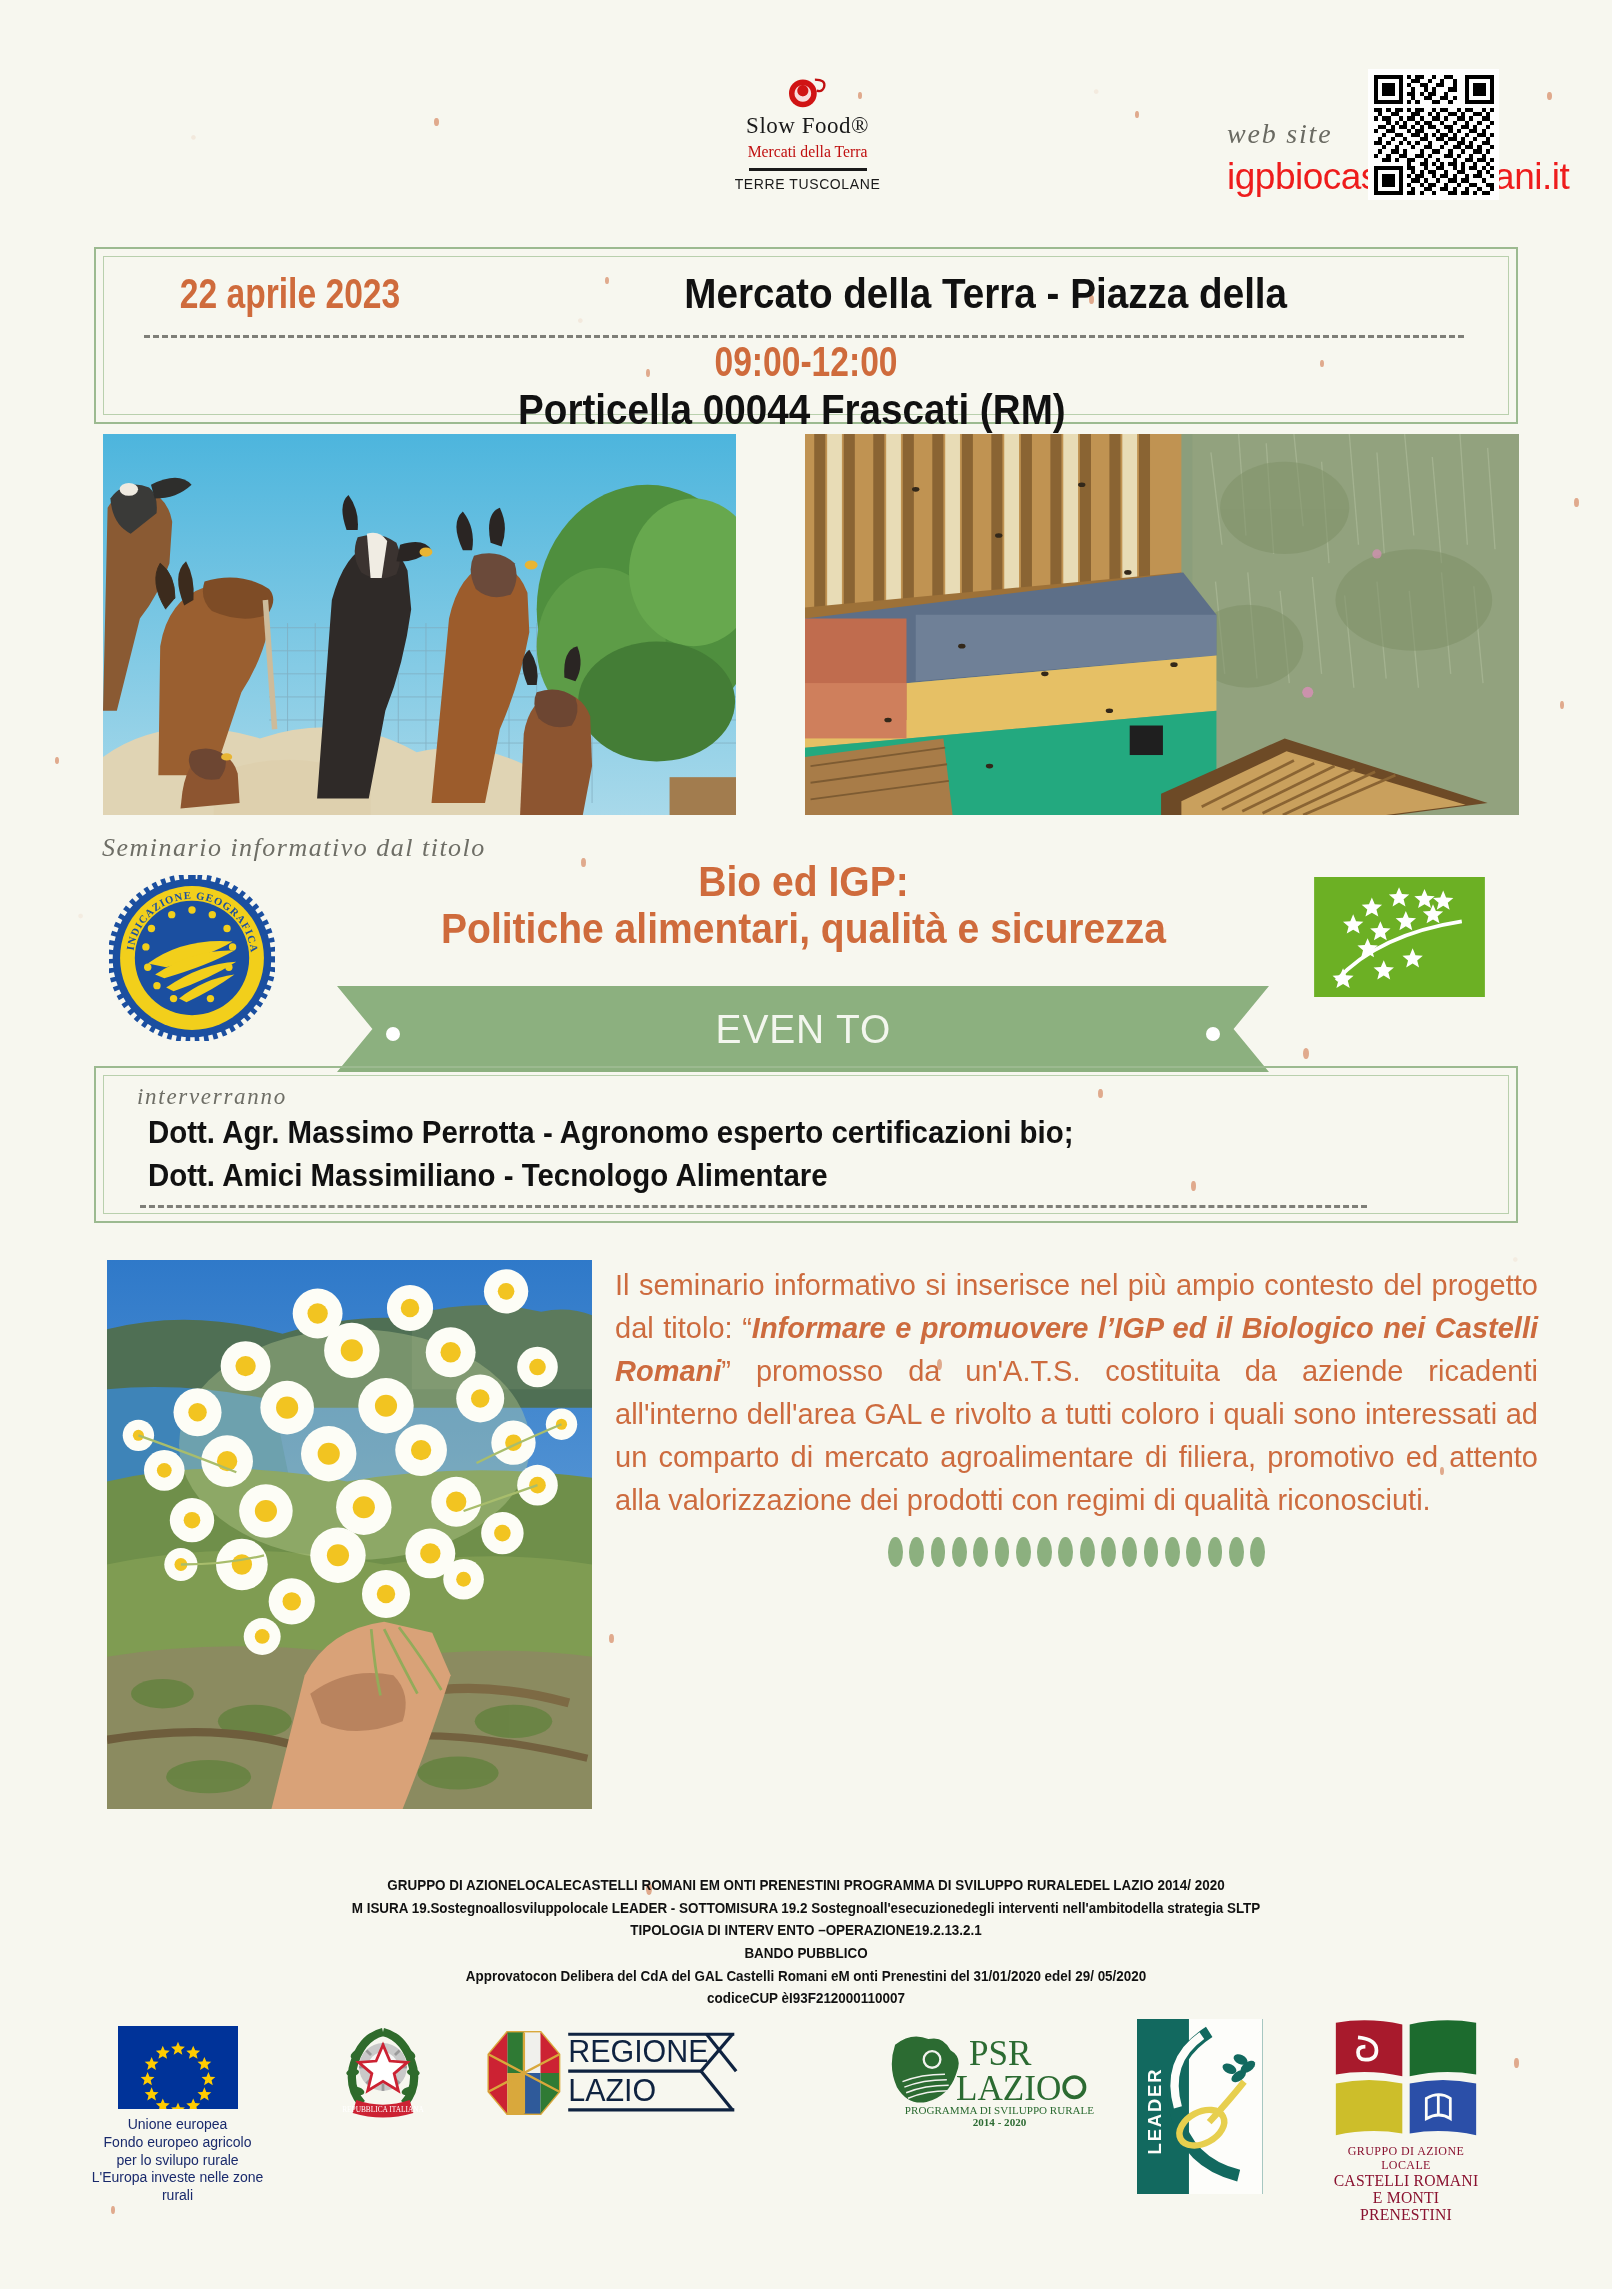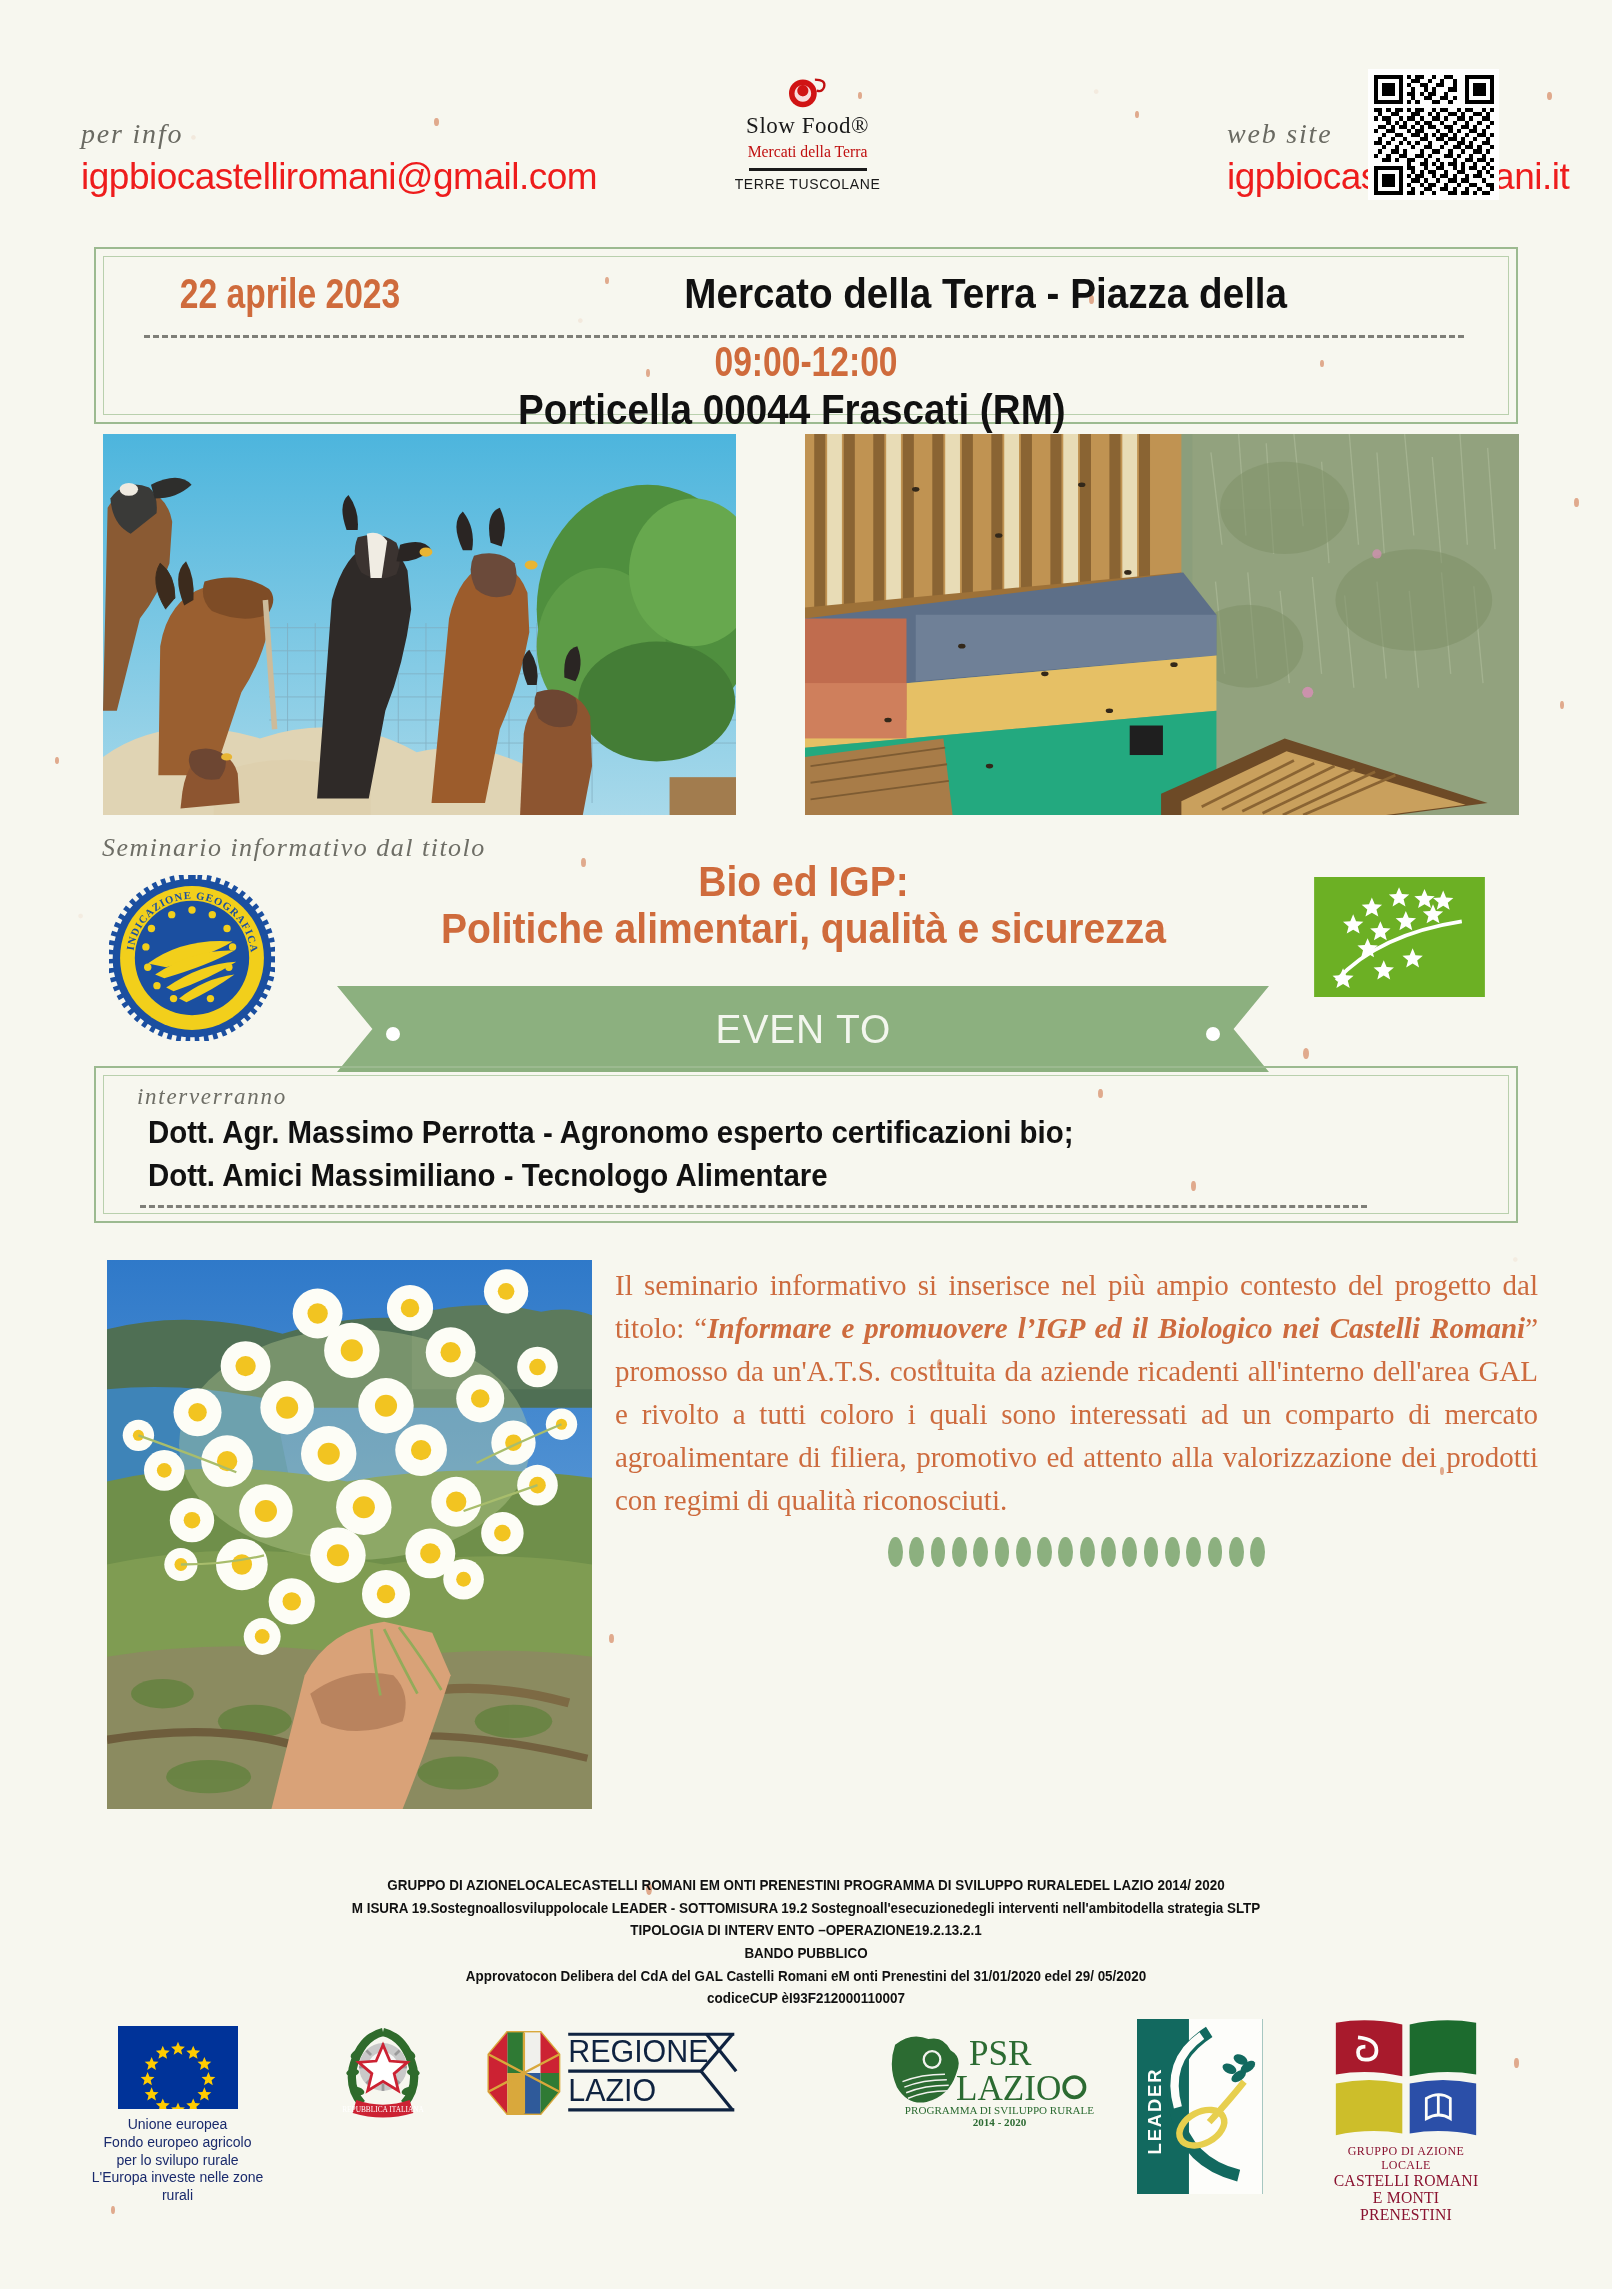--- a/index.html
+++ b/index.html
@@ -135,21 +135,21 @@
   #speaker-2 { top:1158px; }
   .dash-sep2 {
     position:absolute; left:140px; top:1205px; width:1227px; height:0;
     border-top:3.7px dashed #7f7f78;
   }
 
   
   #body-text {
     position:absolute; left:615px; top:1264px; width:923px;
     color:#cd6b3e; font-size:29px; line-height:1.48;
-    font-family:Liberation Serif, serif; text-align:justify;
+    font-family:Liberation Sans, sans-serif; text-align:justify;
   }
   #body-text .quote-em { font-style:italic; font-weight:bold; }
   .leaf-divider {
     margin:14.8px 0 16.6px 0; text-align:center; height:31px;
     display:flex; justify-content:center; align-items:center; gap:6.5px;
   }
   .leaf {
     width:14.8px; height:30px; background:#8cb07f; border-radius:50%;
   }
   #body-para-2 { margin-top:3.7px; }
@@ -208,24 +208,20 @@
   <div class="speck" style="left:1191px;top:1181px;width:4.6px;height:10px;"></div>
   <div class="speck" style="left:937px;top:1359px;width:4.6px;height:11px;"></div>
   <div class="speck" style="left:1440px;top:1467px;width:3.7px;height:8.3px;"></div>
   <div class="speck" style="left:609px;top:1634px;width:4.6px;height:9.2px;"></div>
   <div class="speck" style="left:646px;top:1883px;width:5.5px;height:12px;"></div>
   <div class="speck" style="left:1514px;top:2058px;width:4.6px;height:10px;"></div>
   <div class="speck" style="left:111px;top:2206px;width:3.7px;height:8.3px;"></div>
 
   <div class="header">
 
-    <div id="per-info-block">
-      <div class="hdr-script">per info</div>
-      <div class="hdr-red" style="margin-top:5.5px;">igpbiocastelliromani@gmail.com</div>
-    </div>
 
     <div id="slowfood-logo">
       <div class="sf-snail">
         <svg viewBox="0 0 44 40" width="41" height="37">
           <path d="M30 6 Q42 6 40 14 Q38 20 32 18" stroke="#c01010" stroke-width="2.5" fill="none"></path>
           <circle cx="17" cy="21" r="15" fill="#d01414"></circle>
           <path d="M17 21 m0 -9 a9 9 0 1 1 -0.1 0 a6 6 0 1 0 0.1 0" fill="#fff" opacity=".85"></path>
           <circle cx="17" cy="21" r="3" fill="#d01414"></circle>
         </svg>
       </div>

